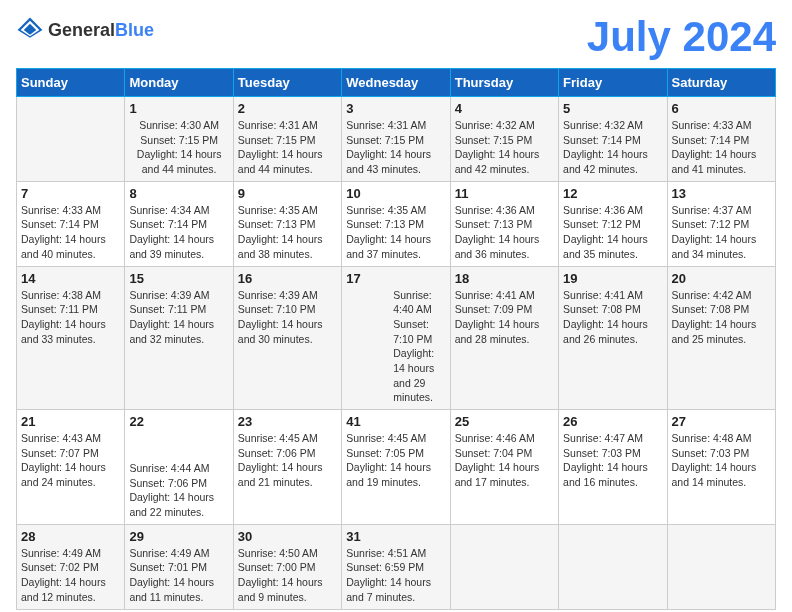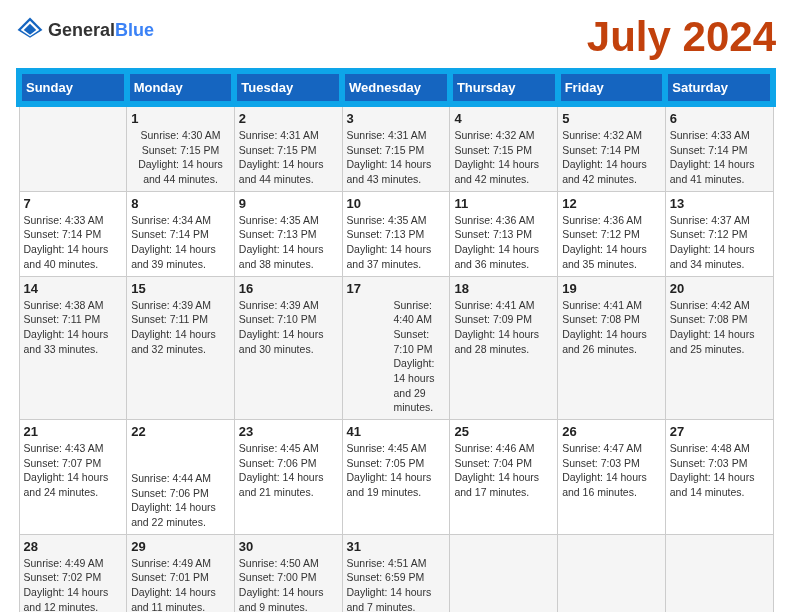--- a/index.html
+++ b/index.html
@@ -34,41 +34,41 @@
     .logo-icon {
       width: 28px;
       height: 28px;
     }
     .title-area {
       text-align: right;
     }
     .month-title {
       font-size: 42px;
       font-weight: bold;
-      color: #c2410c;
+      color: #3b82f6;
       line-height: 1;
     }
     .location-title {
       font-size: 16px;
       color: #555;
       margin-top: 2px;
     }
     table {
       width: 100%;
       border-collapse: collapse;
       font-size: 11px;
     }
     thead tr th {
       background-color: #1565c0;
       color: #fff;
       padding: 6px 4px;
       text-align: left;
       font-size: 13px;
       font-weight: bold;
-      border: 6px solid #0ea5e9;
+      border: 1px solid #0ea5e9;
     }
     tbody tr td {
       border: 1px solid #ccc;
       vertical-align: top;
       padding: 4px 4px;
       width: 108px;
       min-height: 80px;
     }
     tbody tr:nth-child(odd) td {
       background-color: #f5f5f5;

